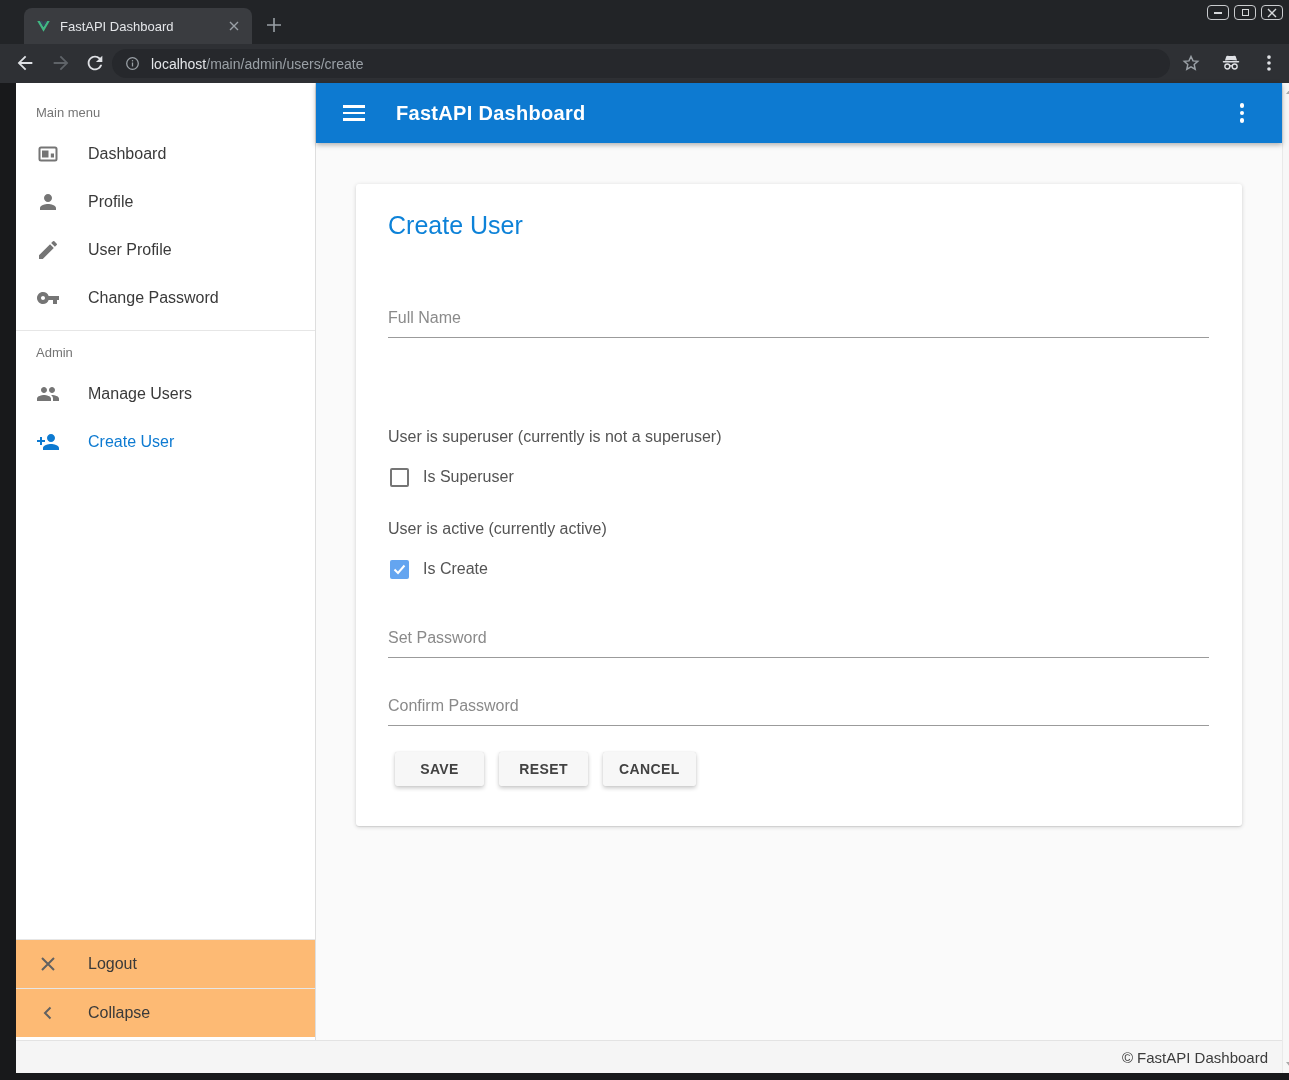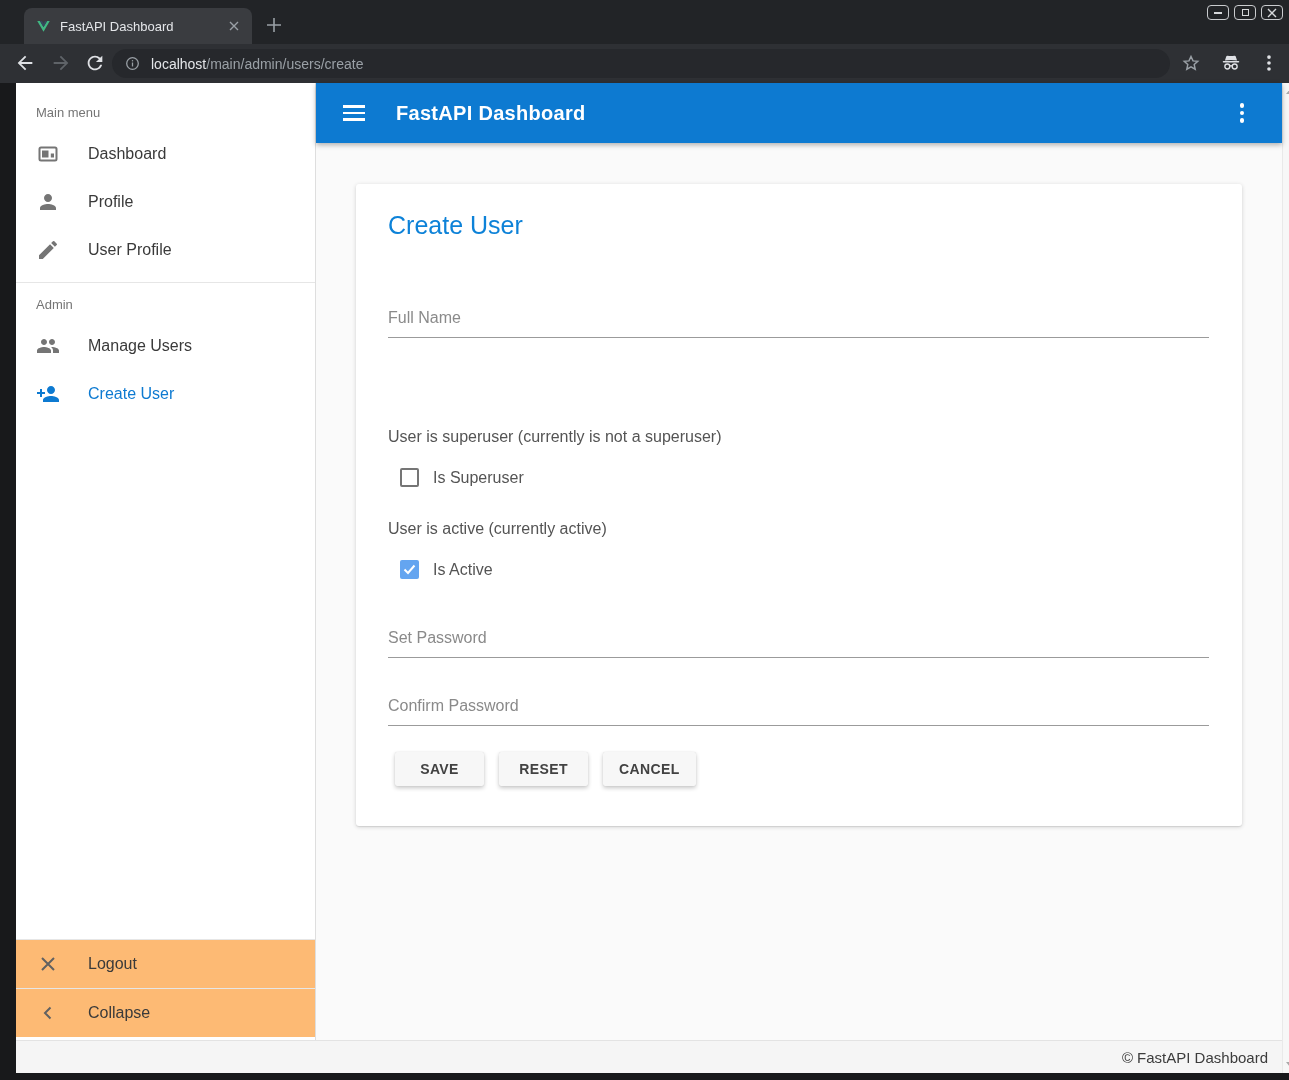--- a/index.html
+++ b/index.html
@@ -59,21 +59,21 @@
           border-radius:3px; box-shadow:0 1px 4px rgba(0,0,0,.16), 0 1px 1px rgba(0,0,0,.08); z-index:2; }
   .card-title { position:absolute; left:32px; top:27px; font-size:25px; font-weight:500; color:#0d82d8; }
   .mfield { position:absolute; left:32px; right:33px; }
   .mfield input { width:100%; height:40px; border:none; border-bottom:1px solid #9b9b9b;
                   background:transparent; font-size:16px; color:#a16207; outline:none;
                   font-family:"Liberation Sans", sans-serif; }
   .mfield input::placeholder { color:#8a8a8a; opacity:1; }
   .f-fullname { top:114px; } .f-email { top:182px; } .f-password { top:434px; } .f-confirm { top:502px; }
   .hint { position:absolute; left:32px; font-size:16px; color:#545454; }
   .hint1 { top:244px; } .hint2 { top:336px; }
-  .cb-row { position:absolute; left:44px; display:flex; align-items:center; cursor:pointer; }
+  .cb-row { position:absolute; left:34px; display:flex; align-items:flex-start; cursor:pointer; }
   .cb-row1 { top:284px; } .cb-row2 { top:376px; }
   .cb-box { width:19px; height:19px; border:2px solid #757575; border-radius:2px; flex:0 0 auto; }
   .cb-box.checked { border:none; background:#64a5f0; display:flex; align-items:center; justify-content:center; }
   .cb-label { margin-left:14px; font-size:16px; color:#545454; }
   .btn-row { position:absolute; left:39px; top:568px; display:flex; gap:15px; }
   .btn { min-width:89px; height:34px; padding:0 16px; background:#f7f7f7; border:none; border-radius:2px;
          box-shadow:0 2px 4px rgba(0,0,0,.22), 0 0 1px rgba(0,0,0,.15);
          font-size:14px; font-weight:bold; letter-spacing:.4px; color:#424242; cursor:pointer;
          font-family:"Liberation Sans", sans-serif; }
 
@@ -178,20 +178,26 @@
         <span class="s-label">Profile</span>
       </div>
 
       <div class="s-item">
         <svg class="s-icon" viewBox="0 0 24 24">
           <path fill="#757575" d="M3 17.25V21h3.75L17.81 9.94l-3.75-3.75L3 17.25zM20.71 7.04c.39-.39.39-1.02 0-1.41l-2.34-2.34a1 1 0 0 0-1.41 0l-1.83 1.83 3.75 3.75 1.83-1.83z"></path>
         </svg>
         <span class="s-label">User Profile</span>
       </div>
 
+      <div class="s-item">
+        <svg class="s-icon" viewBox="0 0 24 24">
+          <path fill="#757575" d="M12.65 10A5.99 5.99 0 0 0 7 6c-3.31 0-6 2.69-6 6s2.69 6 6 6a5.99 5.99 0 0 0 5.65-4H17v4h4v-4h2v-4H12.65zM7 14c-1.1 0-2-.9-2-2s.9-2 2-2 2 .9 2 2-.9 2-2 2z"></path>
+        </svg>
+        <span class="s-label">Change Password</span>
+      </div>
 
       <div class="s-divider"></div>
       <div class="s-subheader admin">Admin</div>
 
       <div class="s-item">
         <svg class="s-icon" viewBox="0 0 24 24">
           <path fill="#757575" d="M16 11c1.66 0 2.99-1.34 2.99-3S17.66 5 16 5s-3 1.34-3 3 1.34 3 3 3zm-8 0c1.66 0 2.99-1.34 2.99-3S9.66 5 8 5 5 6.34 5 8s1.34 3 3 3zm0 2c-2.33 0-7 1.17-7 3.5V19h14v-2.5c0-2.33-4.67-3.5-7-3.5zm8 0c-.29 0-.62.02-.97.05 1.16.84 1.97 1.97 1.97 3.45V19h6v-2.5c0-2.33-4.67-3.5-7-3.5z"></path>
         </svg>
         <span class="s-label">Manage Users</span>
       </div>
@@ -252,21 +258,21 @@
       </div>
 
       <div class="hint hint2">User is active (currently active)</div>
 
       <div class="cb-row cb-row2">
         <span class="cb-box checked">
           <svg width="13" height="11" viewBox="0 0 13 11">
               <path fill="none" stroke="#ffffff" stroke-width="2" d="M1.5 5.5l3.5 3.5 6.5-7.5"></path>
             </svg>
         </span>
-        <span class="cb-label">Is Active</span>
+        <span class="cb-label">Is Create</span>
       </div>
 
       <div class="mfield f-password">
         <input type="text" placeholder="Set Password" style="">
       </div>
 
       <div class="mfield f-confirm">
         <input type="text" placeholder="Confirm Password" style="">
       </div>
 

